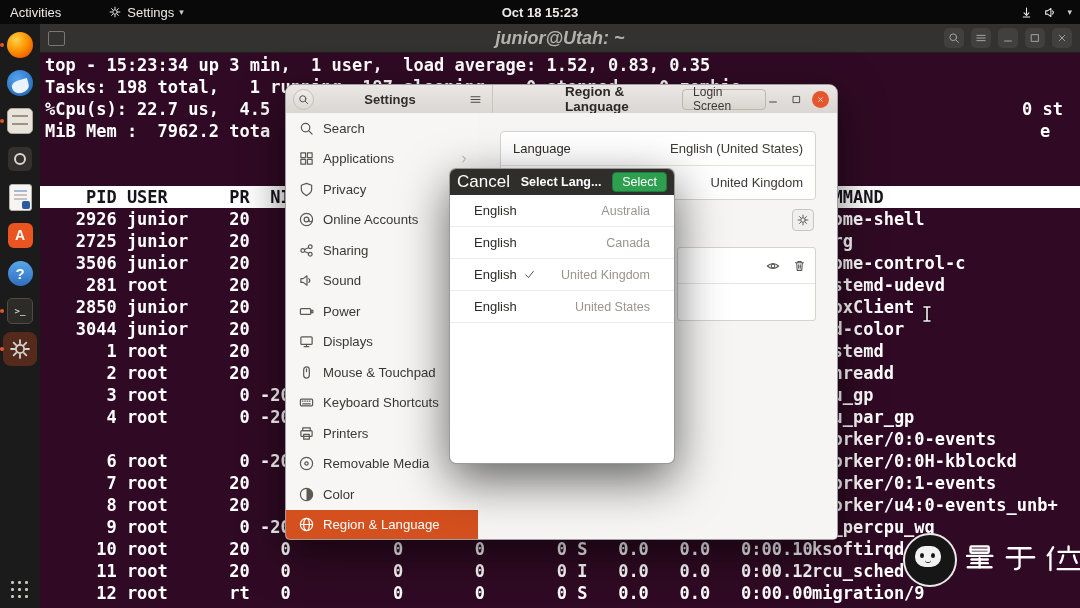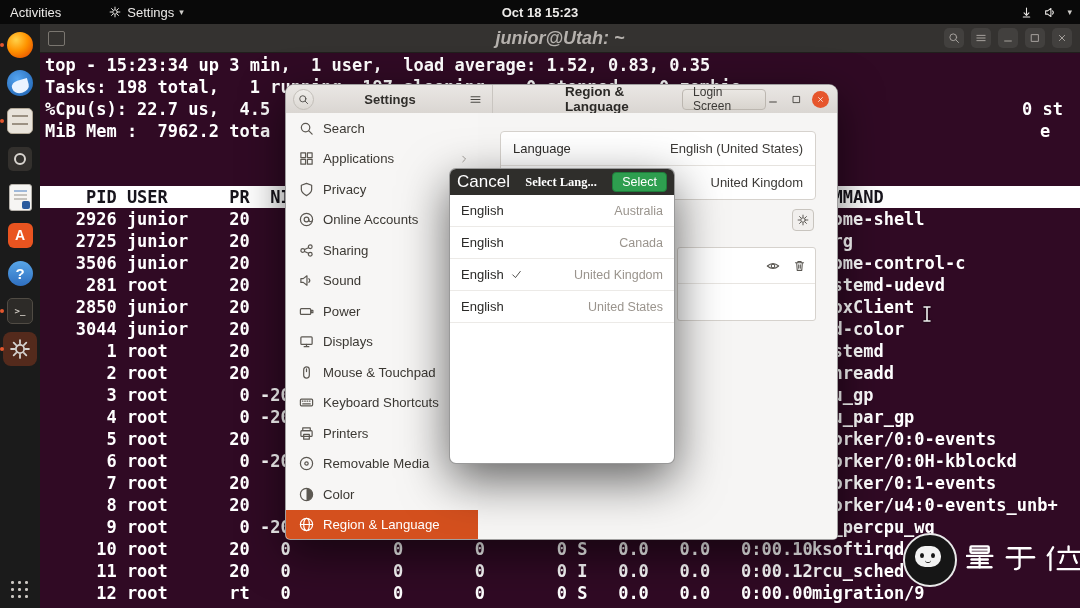--- a/index.html
+++ b/index.html
@@ -105,23 +105,23 @@
     gap:12px;padding-right:9px;color:#5a5752;}
   .src-ic{width:14px;height:14px;display:flex;align-items:center;justify-content:center;}
   .langs-bar{position:absolute;left:199px;top:208px;width:137px;height:19px;background:#edebe8;border:1px solid #d2cec9;
     border-radius:3px;font-size:12.5px;color:#474540;display:flex;align-items:center;padding-left:6px;}
 
   
   #dlg{position:absolute;left:449px;top:168px;width:224px;height:294px;background:#fff;border-radius:7px;
     overflow:hidden;z-index:15;box-shadow:0 16px 48px rgba(0,0,0,.6);border:1px solid rgba(0,0,0,.4);}
   .dlg-hdr{height:26px;background:#2f2e2b;display:flex;align-items:center;padding:0 7px;}
   .dlg-cancel{color:#fff;font-size:17px;}
-  .dlg-title{flex:1;text-align:center;color:#fff;font-weight:bold;font-size:12.5px;font-family:Liberation Serif, serif;}
+  .dlg-title{flex:1;text-align:center;color:#fff;font-weight:bold;font-size:12.5px;}
   .dlg-select{background:#2e9e4f;border:1px solid #1e7c3a;color:#fff;font-size:12.5px;padding:2px 9px;border-radius:4px;}
-  .dlg-row{height:31px;display:flex;align-items:center;padding:0 11px;border-bottom:1px solid #eceae7;
+  .dlg-row{height:31px;display:flex;align-items:center;padding:0 24px;border-bottom:1px solid #eceae7;
     font-size:13px;color:#2b2a28;}
   .dlg-check{margin-left:7px;color:#3c3a37;width:12px;height:12px;display:flex;align-items:center;}
   .dlg-region{margin-left:auto;color:#9a948d;font-size:12.5px;}
 
   
   #watermark{position:absolute;left:903px;top:533px;display:flex;align-items:center;gap:9px;z-index:25;}
   .wm-circle{position:relative;width:50px;height:50px;border-radius:50%;background:#161616;border:2px solid #e9e9e9;}
   .wm-face{position:absolute;left:10px;top:11px;width:26px;height:21px;background:#f2f2f2;border-radius:10px;}
   .wm-eye{position:absolute;top:7px;width:4px;height:5px;border-radius:50%;background:#161616;}
   .wm-mouth{position:absolute;left:10px;top:13px;width:6px;height:3px;border-bottom:1.6px solid #161616;border-radius:0 0 5px 5px;}
@@ -222,21 +222,20 @@
         </div>
         <div class="trow" style="top: 332px;">
           <span class="t-left">      3 root       0 -20</span>
           <span class="t-cmd">rcu_gp</span>
         </div>
         <div class="trow" style="top: 354px;">
           <span class="t-left">      4 root       0 -20</span>
           <span class="t-cmd">rcu_par_gp</span>
         </div>
         <div class="trow" style="top: 376px;">
-          <span class="t-left">      5 root      20</span>
           <span class="t-cmd">kworker/0:0-events</span>
         </div>
         <div class="trow" style="top: 398px;">
           <span class="t-left">      6 root       0 -20</span>
           <span class="t-cmd">kworker/0:0H-kblockd</span>
         </div>
         <div class="trow" style="top: 420px;">
           <span class="t-left">      7 root      20</span>
           <span class="t-cmd">kworker/0:1-events</span>
         </div>

